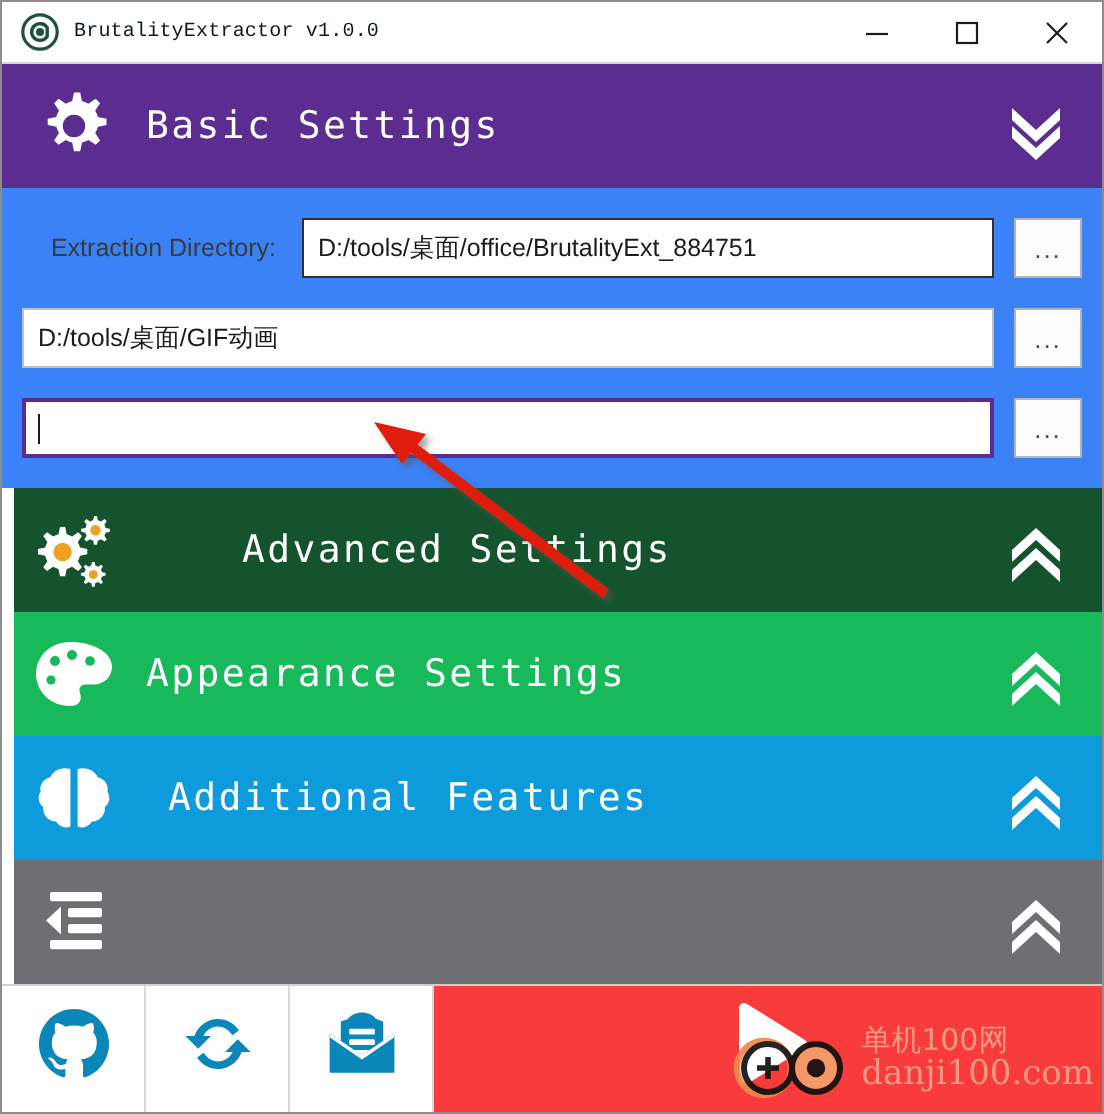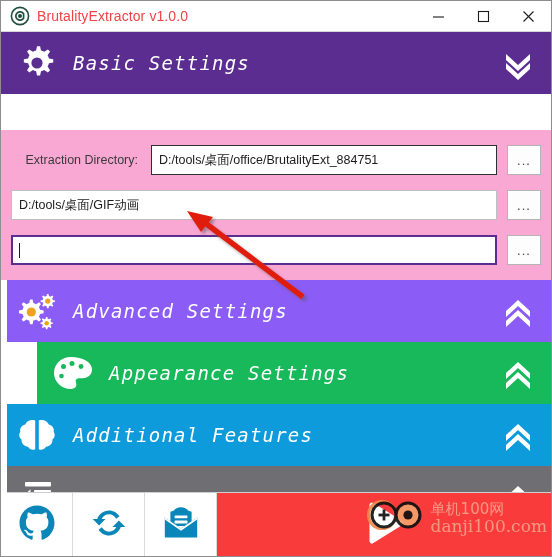--- a/index.html
+++ b/index.html
@@ -36,24 +36,25 @@
     width: 22px;
     height: 22px;
     margin-left: 8px;
     margin-right: 6px;
     flex: 0 0 auto;
     display: flex;
     align-items: center;
     justify-content: center;
   }
   .title-text {
-    font-size: 14px;
-    color: #ef4444;
+    font-size: 10px;
+    color: #0f172a;
     letter-spacing: 0.1px;
     white-space: nowrap;
+    font-family: Liberation Mono, monospace;
   }
   .win-btns {
     position: absolute;
     right: 0;
     top: 0;
     height: 30px;
     display: flex;
   }
   .win-btn {
     width: 45px;
@@ -64,26 +65,25 @@
     color: #222;
   }
 
   
   .section-head {
     position: relative;
     display: flex;
     align-items: center;
     height: 62px;
     box-sizing: border-box;
-    font-style: italic;
   }
   .sec-purple { background: #5b2d90; }
-  .sec-orange { background: #8b5cf6; }
-  .sec-green  { background: #17b95a; margin-left: 36px; }
-  .sec-blue   { background: #0d9bdc; }
+  .sec-orange { background: #14532d; gap: 48px; }
+  .sec-green  { background: #17b95a; }
+  .sec-blue   { background: #0d9bdc; gap: 11px; }
   .sec-gray   { background: #6e6e73; }
 
   .sec-icon {
     width: 52px;
     min-width: 52px;
     height: 62px;
     margin-left: 10px;
     display: flex;
     align-items: center;
     justify-content: center;
@@ -103,23 +103,22 @@
     transform: translateY(-50%);
     width: 34px;
     height: 34px;
     display: flex;
     align-items: center;
     justify-content: center;
   }
 
   
   .form-area {
-    background: #f9a8d4;
+    background: #3b82f6;
     padding: 14px 0 10px 0;
-    margin-top: 36px;
   }
   .form-row {
     display: flex;
     align-items: center;
     height: 32px;
     margin-bottom: 13px;
     padding-left: 10px;
     padding-right: 10px;
     box-sizing: border-box;
   }
@@ -213,23 +212,23 @@
     flex: 1 1 auto;
     background: #f93b3b;
     display: flex;
     align-items: center;
     justify-content: center;
     position: relative;
   }
   .watermark {
     position: absolute;
     right: 4px;
-    bottom: 20px;
-    display: flex;
-    align-items: flex-end;
+    bottom: 0;
+    display: flex;
+    align-items: flex-start;
     opacity: 0.92;
     pointer-events: none;
   }
   .wm-text {
     display: flex;
     flex-direction: column;
     line-height: 1.05;
     margin-left: 2px;
   }
   .wm-cn {

